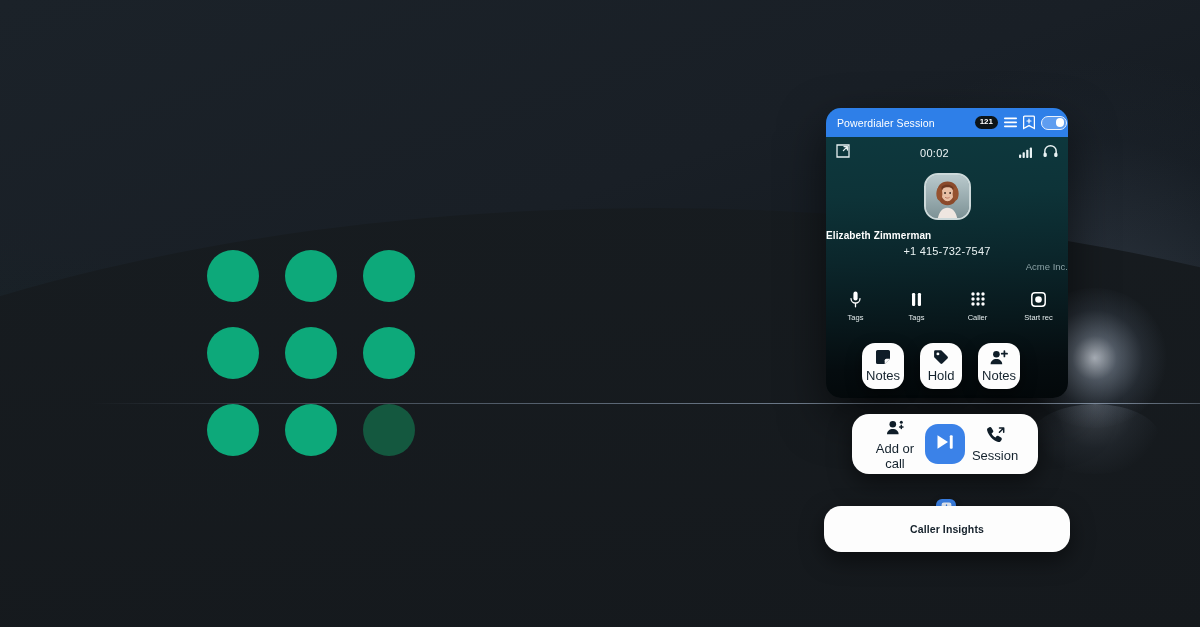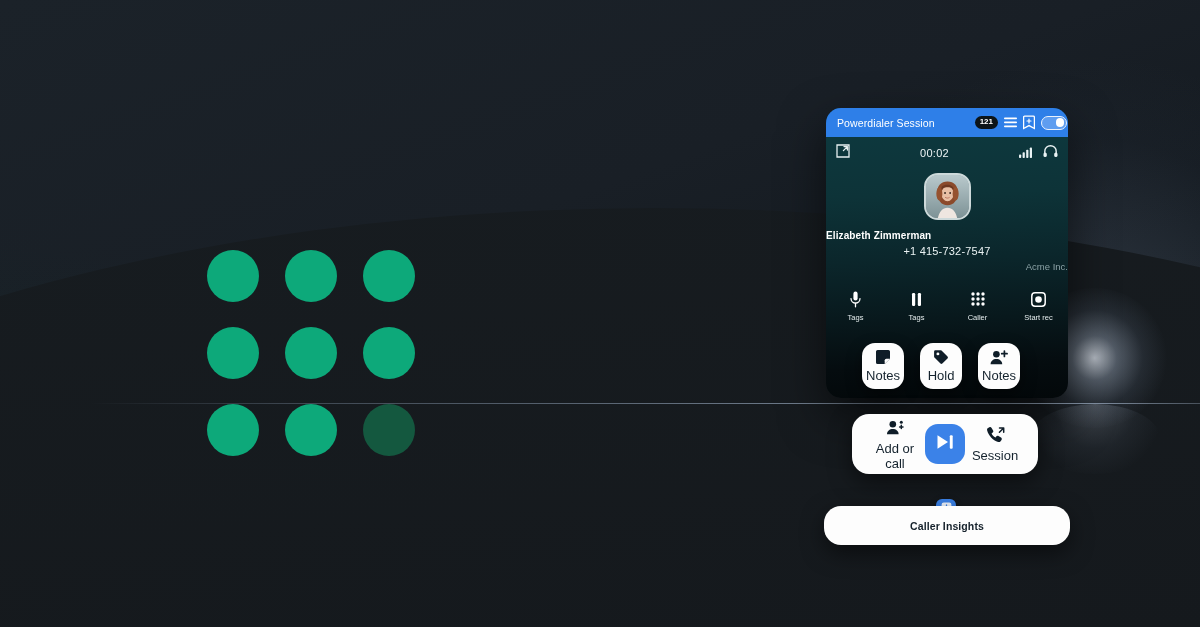--- a/index.html
+++ b/index.html
@@ -183,21 +183,21 @@
   .next-btn {
     width:40px; height:40px;
     background:#3b82e8;
     border-radius:13px;
     display:flex; align-items:center; justify-content:center;
     cursor:pointer;
   }
 
   .insights-bar {
     position:absolute; left:824px; top:506px;
-    width:246px; height:39px;
+    width:246px; height:46px;
     background:#fdfdfd;
     border-radius:17px;
     display:flex; align-items:center; justify-content:center;
     box-shadow:0 8px 22px rgba(0,0,0,0.5);
     cursor:pointer;
   }
   .insights-lbl { font-size:10.5px; color:#15212b; font-weight:bold; letter-spacing:0.1px; }
   .insights-badge {
     position:absolute; left:936px; top:499px;
     width:20px; height:17px;

